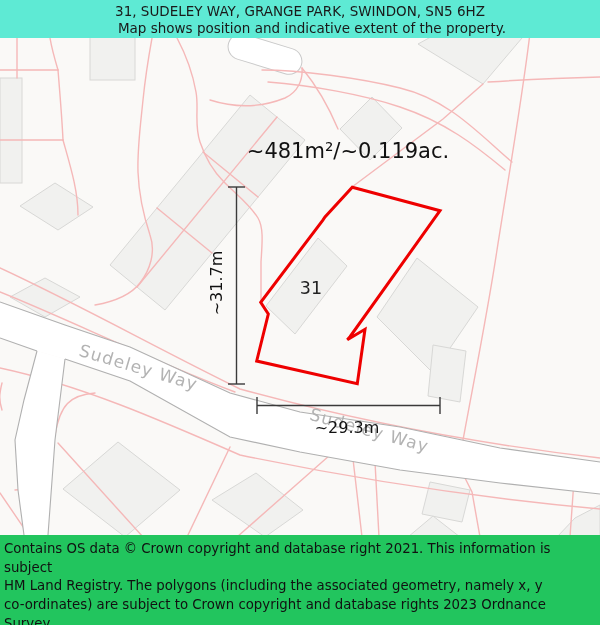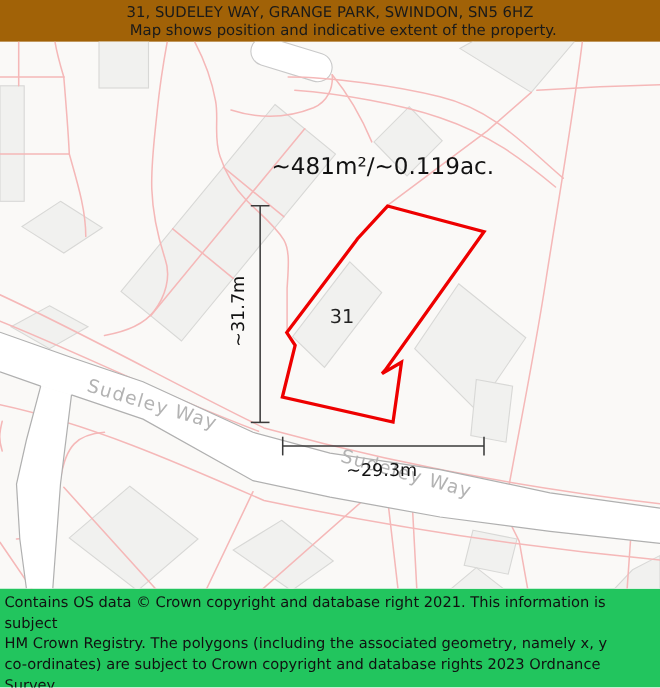--- a/index.html
+++ b/index.html
@@ -4,21 +4,21 @@
 <style>
   html,body{margin:0;padding:0;}
   body{
     width:600px;height:625px;overflow:hidden;background:#ffffff;
     font-family:"DejaVu Sans","Liberation Sans",sans-serif;
     -webkit-font-smoothing:antialiased;
   }
   .header{
     height:38px;box-sizing:border-box;padding-top:3px;
     text-align:center;color:var(--text_color,#1a1a1a);
-    background:#a16207;
+    background:#5eead4;
   }
   .header .title{font-size:13.5px;line-height:17px;}
   .header .subtitle{font-size:13.5px;line-height:17px;padding-left:24px;}
   .map-wrap{width:600px;height:497px;position:relative;background:var(--map_bg,#faf9f7);}
   svg{display:block;}
   .bldg{fill:var(--building_fill,#f1f1ef);stroke:var(--building_stroke,#d8d8d6);stroke-width:1;}
   .bldg-white{fill:#ffffff;stroke:#c9c9c9;stroke-width:1;}
   .pink{fill:none;stroke:var(--pink,#f5b8b8);stroke-width:1.4;stroke-linecap:round;}
   .roadfill{fill:#ffffff;stroke:none;}
   .roadedge{fill:none;stroke:var(--road_stroke,#b0b0b0);stroke-width:1.1;}
@@ -124,16 +124,16 @@
 
   <text class="lbl-area" x="348" y="158" text-anchor="middle">~481m²/~0.119ac.</text>
   <text class="lbl-plot" x="311" y="294" text-anchor="middle">31</text>
   <text class="lbl-dim" x="217" y="288" text-anchor="middle" transform="rotate(-90 217 283)">~31.7m</text>
   <text class="lbl-dim" x="347" y="433" text-anchor="middle">~29.3m</text>
 </svg>
 </div>
 
 <div class="footer">
   <div>Contains OS data © Crown copyright and database right 2021. This information is subject</div>
-  <div>HM Crown Registry. The polygons (including the associated geometry, namely x, y</div>
+  <div>HM Land Registry. The polygons (including the associated geometry, namely x, y</div>
   <div>co-ordinates) are subject to Crown copyright and database rights 2023 Ordnance Survey</div>
 
 </div>
 
 </body></html>

